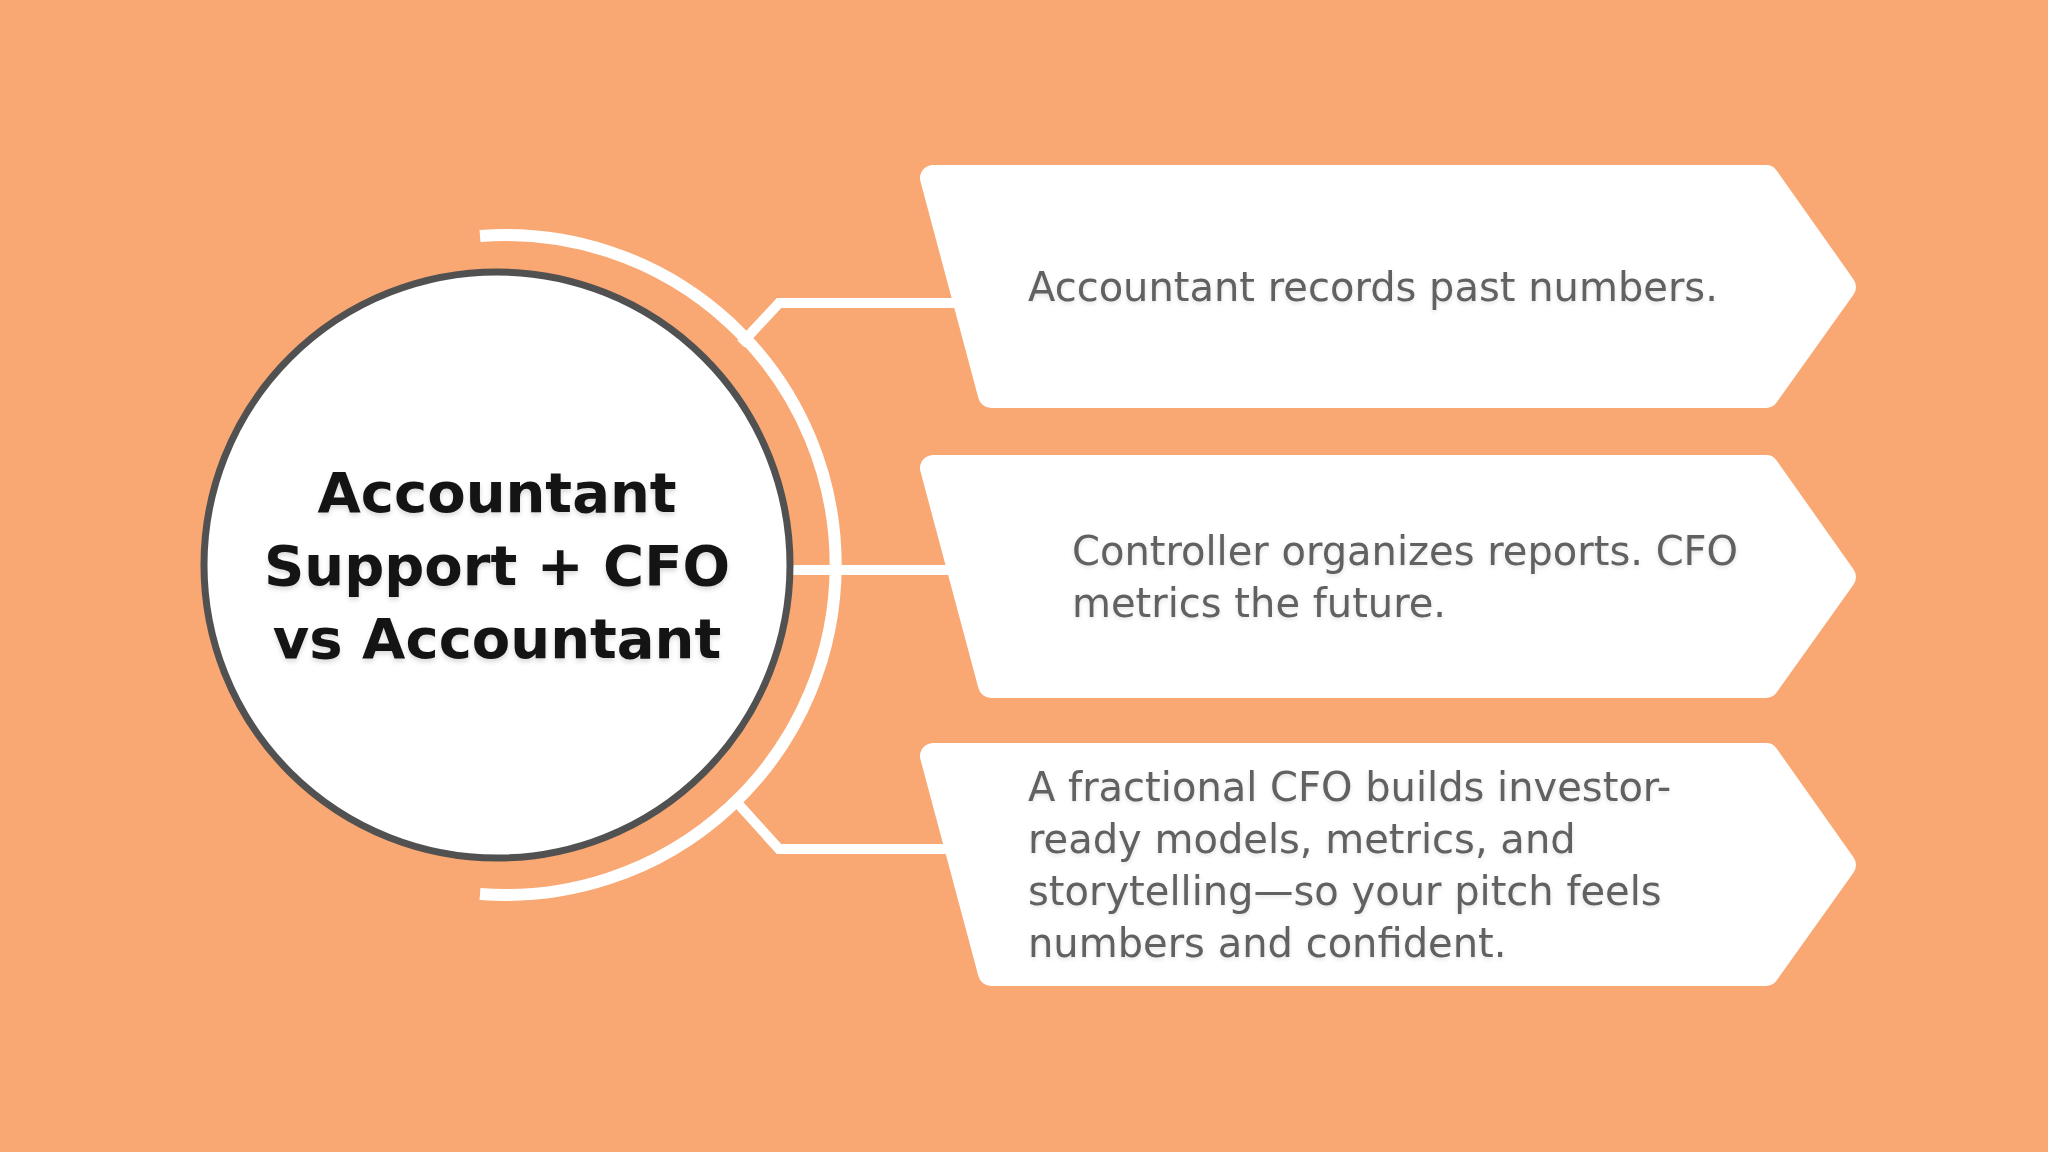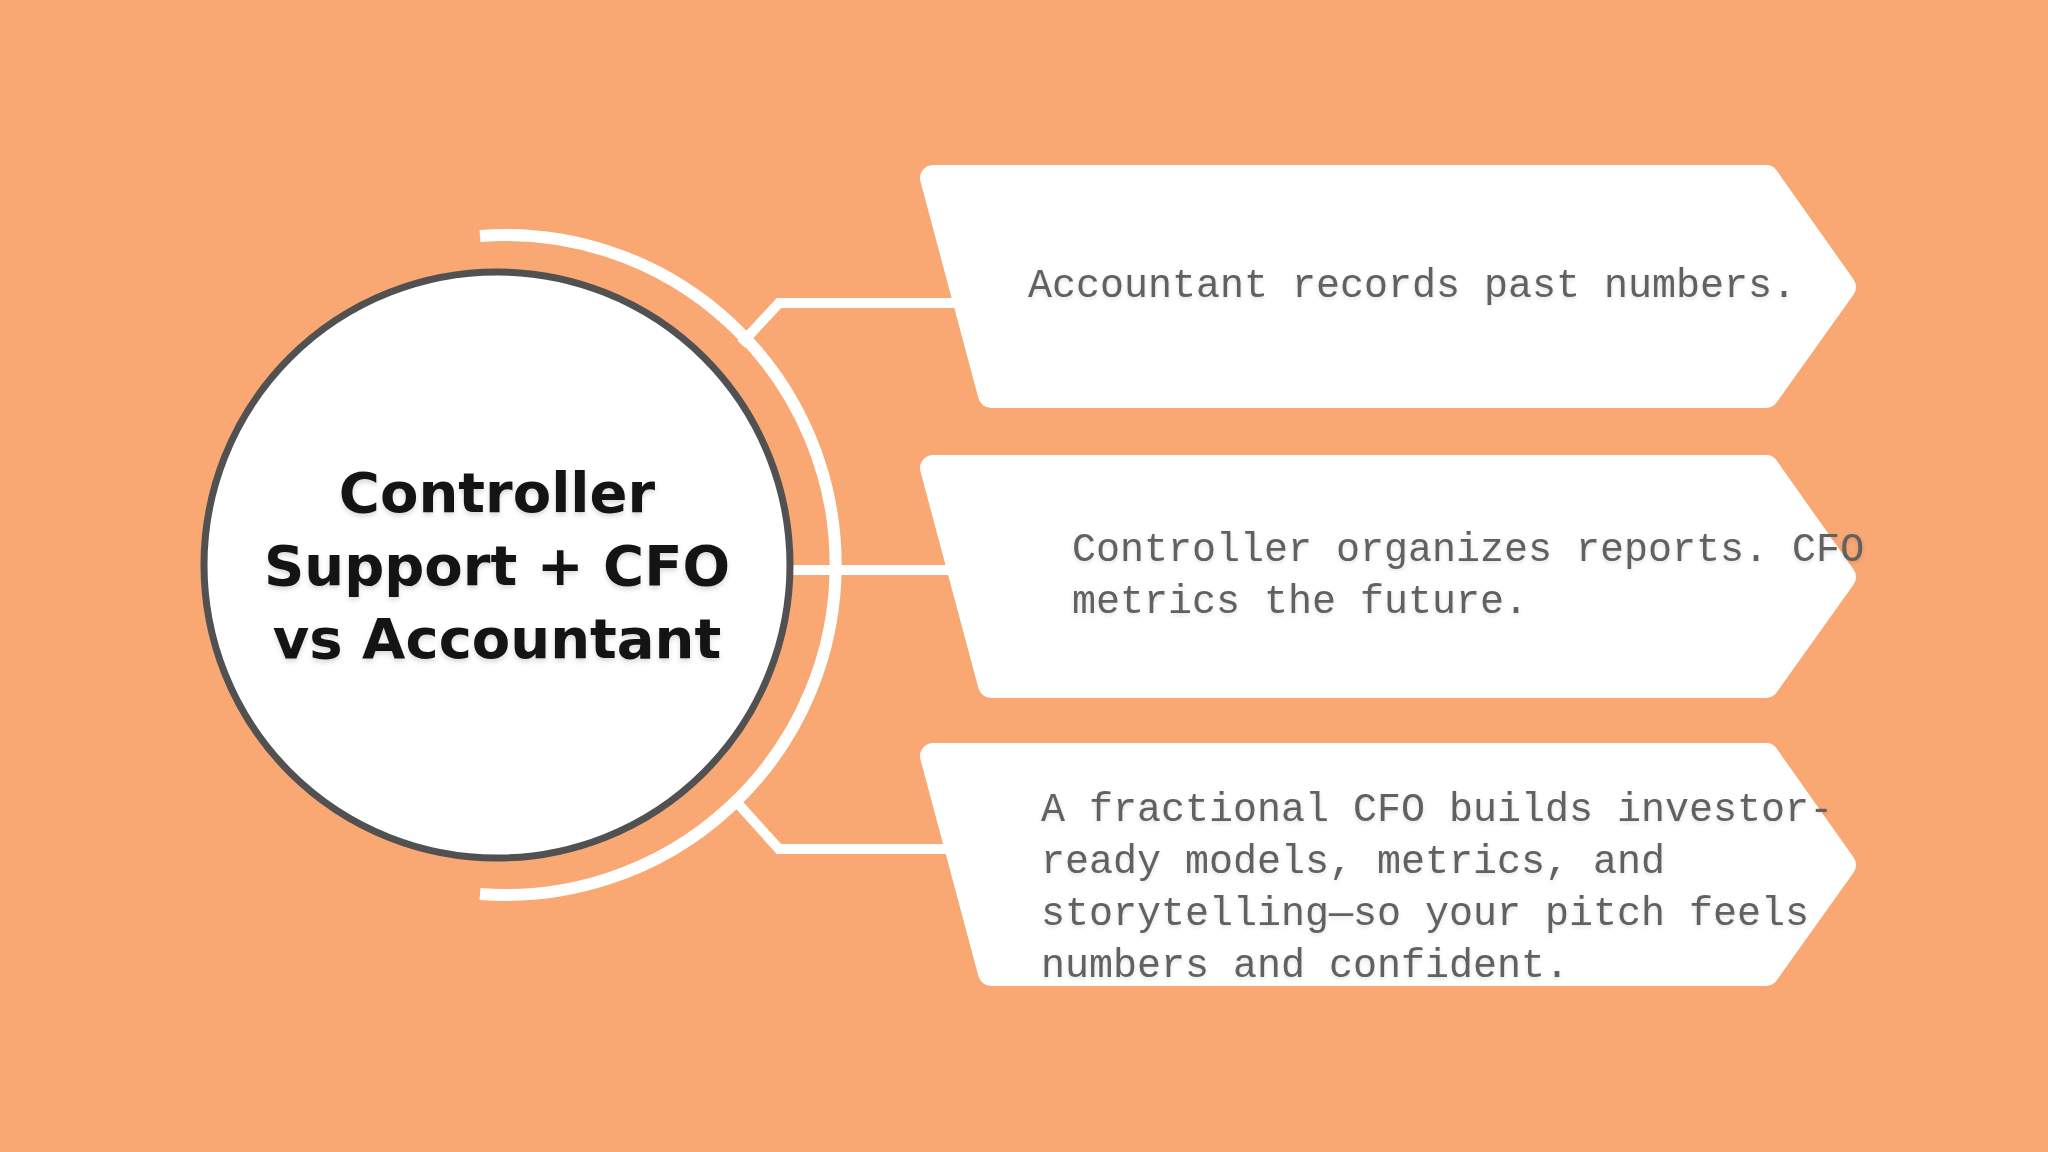--- a/index.html
+++ b/index.html
@@ -45,26 +45,25 @@
     width: 745px;
     height: 243px;
     display: flex;
     flex-direction: column;
     justify-content: center;
     color: #616161;
     font-size: 40px;
     line-height: 52px;
     text-shadow: 0 2px 4px rgba(0,0,0,0.12);
     white-space: nowrap;
-    font-family: Liberation Mono, monospace;
   }
   .box-text .line { display: block; }
   .bt-1 { top: 165px; }
   .bt-2 { top: 455px; margin-left: 44px; }
-  .bt-3 { top: 767px; margin-left: 13px; }
+  .bt-3 { top: 743px; }
 </style>
 </head>
 <body>
 
 <div class="canvas">
 
   <svg class="shapes" viewBox="0 0 2048 1152">
 
     <path d="M 480 236 A 330 330 0 1 1 480 894" fill="none" stroke="#FFFFFF" stroke-width="12"></path>
 
@@ -75,21 +74,21 @@
     <g fill="#FFFFFF" stroke="#FFFFFF" stroke-width="26" stroke-linejoin="round">
       <path d="M 933 178 L 1766 178 L 1843 287 L 1766 395 L 991 395 Z"></path>
       <path d="M 933 468 L 1766 468 L 1843 577 L 1766 685 L 991 685 Z"></path>
       <path d="M 933 756 L 1766 756 L 1843 865 L 1766 973 L 991 973 Z"></path>
     </g>
 
     <circle cx="497" cy="565" r="293" fill="#FFFFFF" stroke="#515151" stroke-width="7"></circle>
   </svg>
 
   <div class="title-wrap">
-    <span class="line">Controller</span>
+    <span class="line">Accountant</span>
     <span class="line">Support + CFO</span>
     <span class="line">vs Accountant</span>
   </div>
 
   <div class="box-text bt-1">
     <span class="line">Accountant records past numbers.</span>
   </div>
 
   <div class="box-text bt-2">
     <span class="line">Controller organizes reports. CFO</span>

